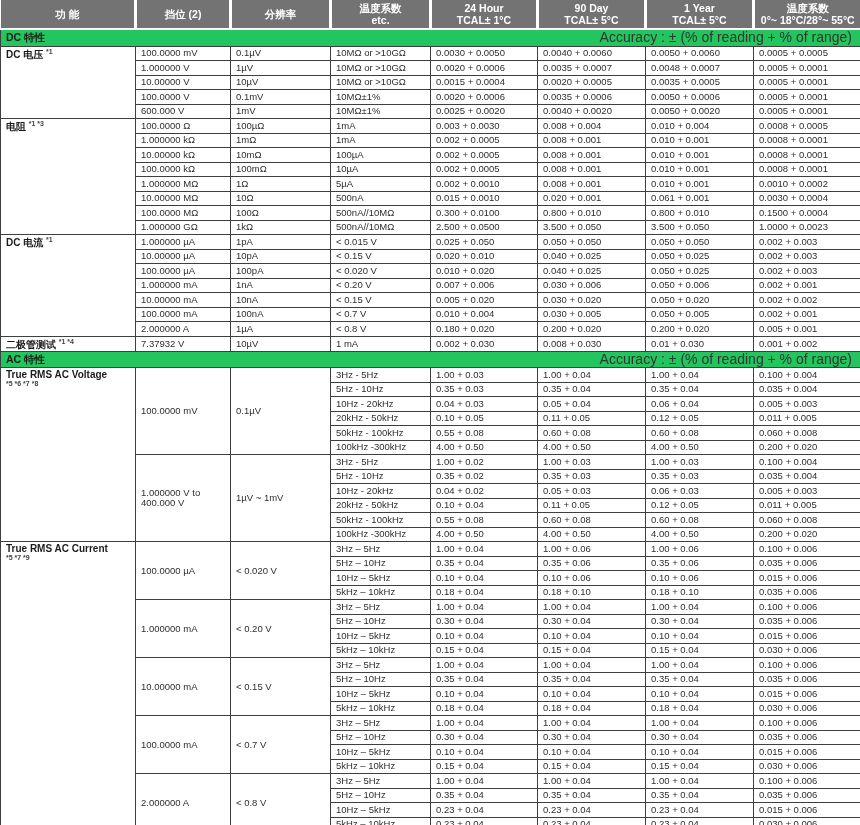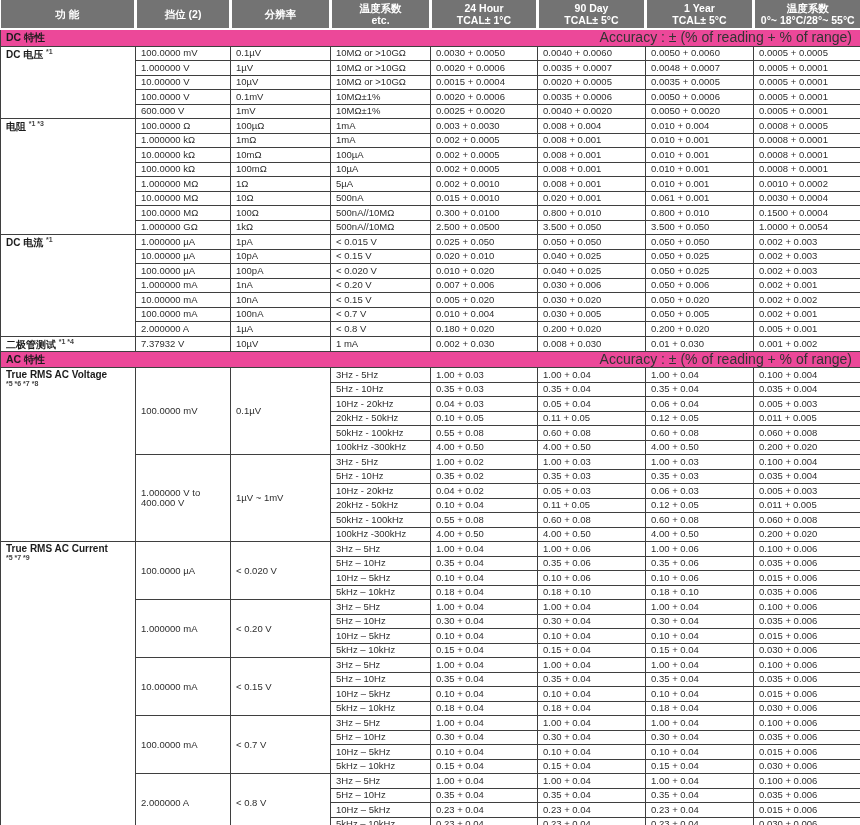--- a/index.html
+++ b/index.html
@@ -21,21 +21,21 @@
     border:1px solid #3f3f3f;font-size:9.5px;height:13.5px;
     padding:0 5px;vertical-align:middle;line-height:1.1;
     overflow:hidden;white-space:nowrap;
   }
   td.fn-cell{font-weight:bold;vertical-align:top;padding-top:1px;font-size:10px;color:#1c1c1c;}
   .fn-note{font-size:7px;color:#444;font-weight:bold;}
   .fn-stack .fn-label{display:block;}
   td.pre{white-space:pre-line;}
 
   tr.band-tr td{
-    background:#ec4899;border:1px solid #3f3f3f;padding:0 5px;height:14px;
+    background:#22c55e;border:1px solid #3f3f3f;padding:0 5px;height:14px;
   }
   .band-row{display:flex;justify-content:space-between;align-items:center;}
   .band-label{font-weight:bold;font-size:10.5px;color:#1c1c1c;}
   .band-note{font-size:14px;color:#333;padding-right:3px;}
 </style>
 </head>
 <body>
 
 <div class="page">
   <table>
@@ -201,21 +201,21 @@
           <td>0.800 + 0.010</td>
           <td>0.1500 + 0.0004</td>
         </tr>
         <tr>
           <td>1.000000 GΩ</td>
           <td>1kΩ</td>
           <td>500nA//10MΩ</td>
           <td>2.500 + 0.0500</td>
           <td>3.500 + 0.050</td>
           <td>3.500 + 0.050</td>
-          <td>1.0000 + 0.0054</td>
+          <td>1.0000 + 0.0023</td>
         </tr>
         <tr>
           <td class="fn-cell" rowspan="7"><span class="fn-label">DC 电流</span> <sup class="fn-note">*1</sup></td>
           <td>1.000000 µA</td>
           <td>1pA</td>
           <td>&lt; 0.015 V</td>
           <td>0.025 + 0.050</td>
           <td>0.050 + 0.050</td>
           <td>0.050 + 0.050</td>
           <td>0.002 + 0.003</td>

